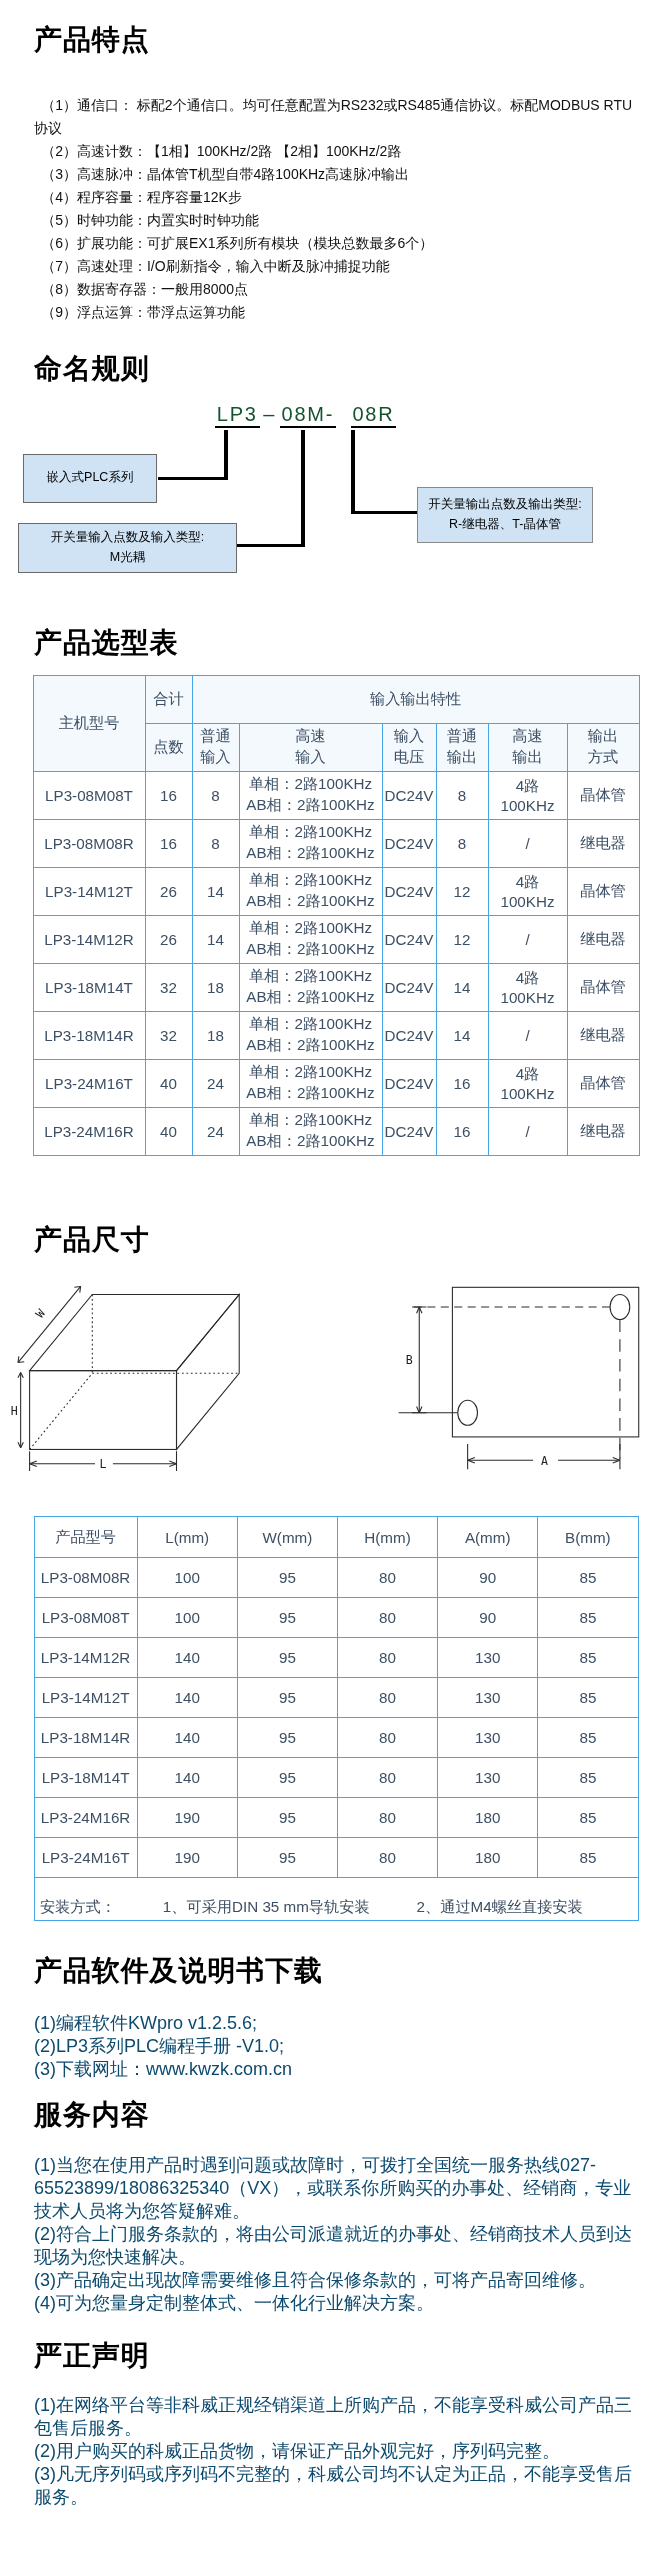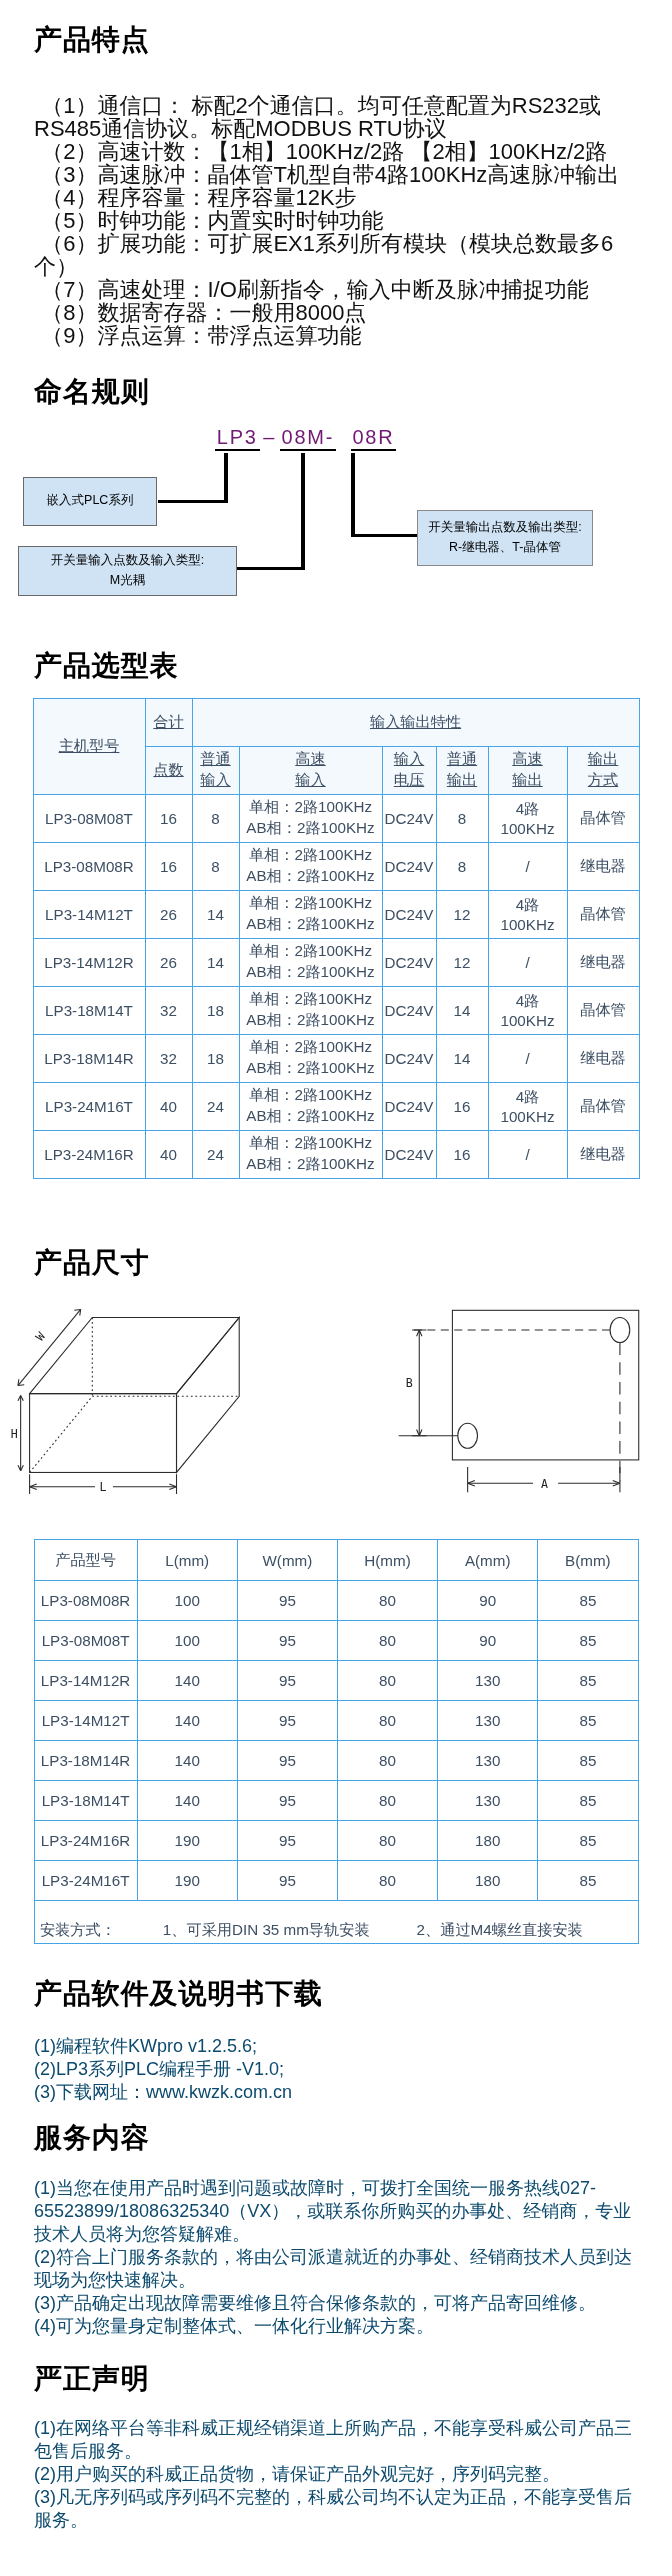--- a/index.html
+++ b/index.html
@@ -7,47 +7,47 @@
     width:672px;height:2576px;box-sizing:border-box;
     padding:21.5px 0 0 0;background:#fff;overflow:hidden;
     font-family:"Liberation Sans","DejaVu Sans",sans-serif;color:#0c0c0c;
   }
   h1.sec{
     font-size:28px;line-height:36px;font-weight:700;color:#000;
     margin:0 34px;letter-spacing:0.9px;
   }
   
   .features{margin:36px 34px 0 34px;}
-  .feature-item{font-size:22px;line-height:23px;color:#111;text-indent:7.2px;}
+  .feature-item{font-size:14px;line-height:23px;color:#111;text-indent:7.2px;}
   
   .diagram{position:relative;height:206px;margin-top:0;}
   .model{
     position:absolute;left:215px;top:16px;font-size:20px;font-weight:500;
-    letter-spacing:1.8px;color:#701a75;white-space:nowrap;
+    letter-spacing:1.8px;color:#14532d;white-space:nowrap;
   }
   .model .seg{border-bottom:2.7px solid #000;padding:0 1.8px 1.8px 1.8px;}
   .model .sep{padding:0 3.6px;}
   .dline{position:absolute;background:#000;}
   .dbox{
     position:absolute;background:#cfe3f5;border:0.9px solid #6a6a6a;
     display:flex;flex-direction:column;align-items:center;justify-content:center;
     font-size:12.5px;color:#000;line-height:1.55;text-align:center;box-sizing:border-box;
   }
   
   table.blue{
     border-collapse:collapse;table-layout:fixed;
     margin:0 auto;width:605px;background:#fff;
     color:#3d4f63;font-size:15.2px;
   }
   table.blue th,table.blue td{
     border:0.9px solid #45a5e6;text-align:center;vertical-align:middle;
     font-weight:400;white-space:pre-line;padding:1.8px;box-sizing:border-box;
   }
   table.sel{margin-top:14.3px;border:1.8px solid #45a5e6;}
-  table.sel thead th{height:48px;background:#f3f9fd;font-weight:500;text-decoration:underline;}
+  table.sel thead th{height:48px;background:#f3f9fd;font-weight:500;}
   table.sel tbody td{height:48px;}
   table.dim{margin-top:36px;border:1.8px solid #45a5e6;}
   table.dim thead th{height:41px;font-weight:500;}
   table.dim tbody td{height:40px;}
   td.install{
     text-align:left !important;height:41px;padding-left:5.4px !important;
   }
   td.install span{margin-right:47px;}
   
   .drawings{position:relative;height:208px;margin-top:14.3px;}

